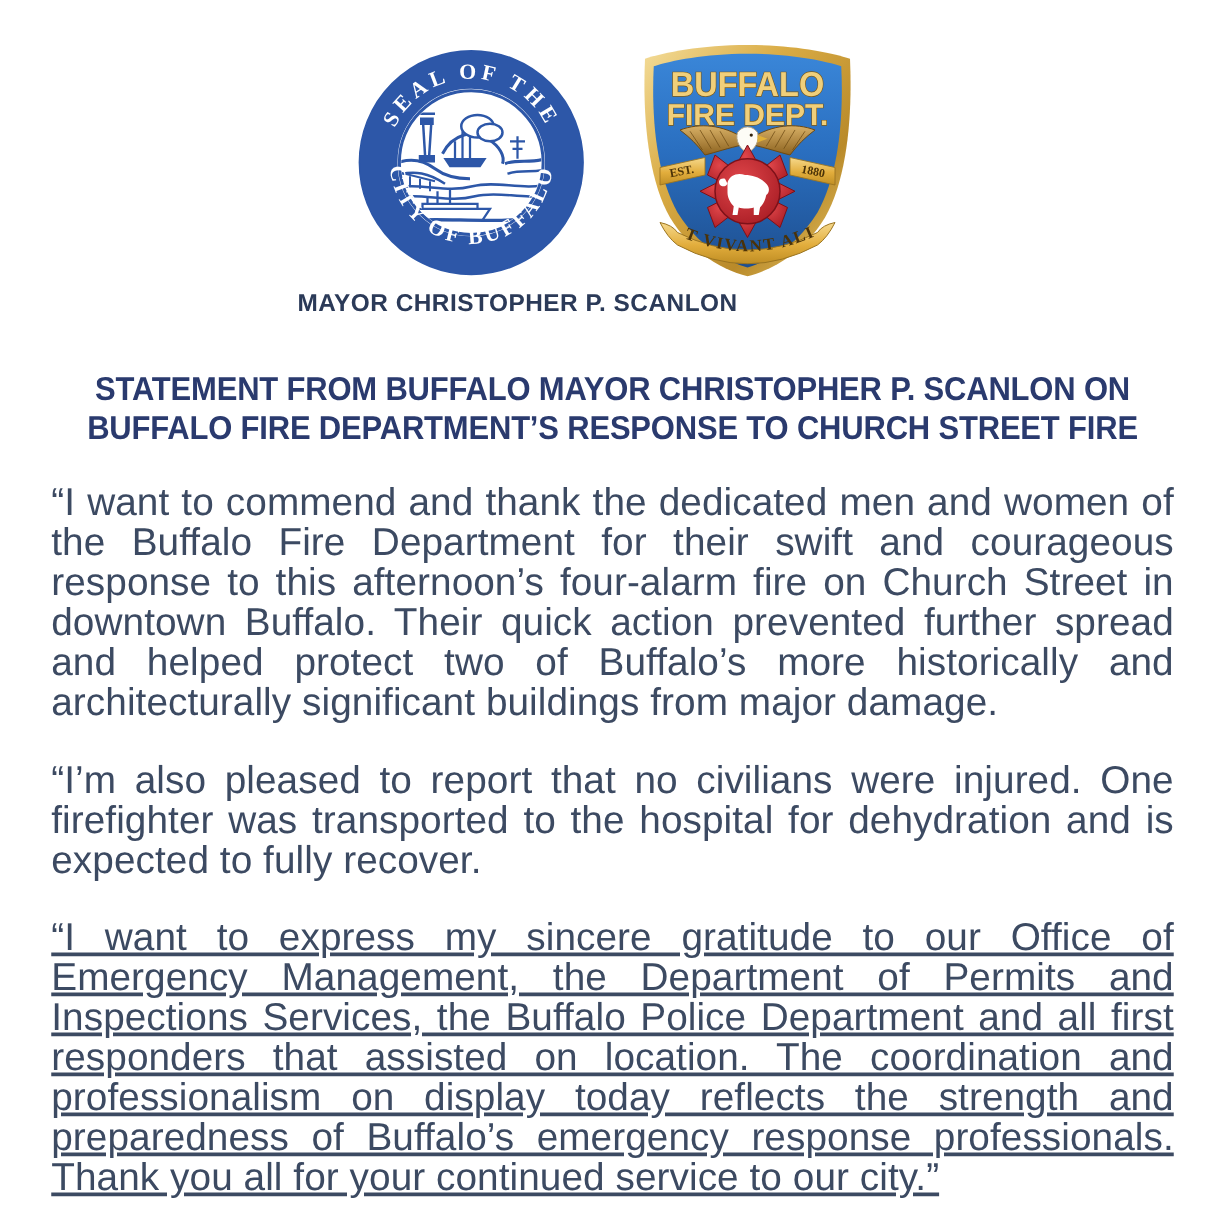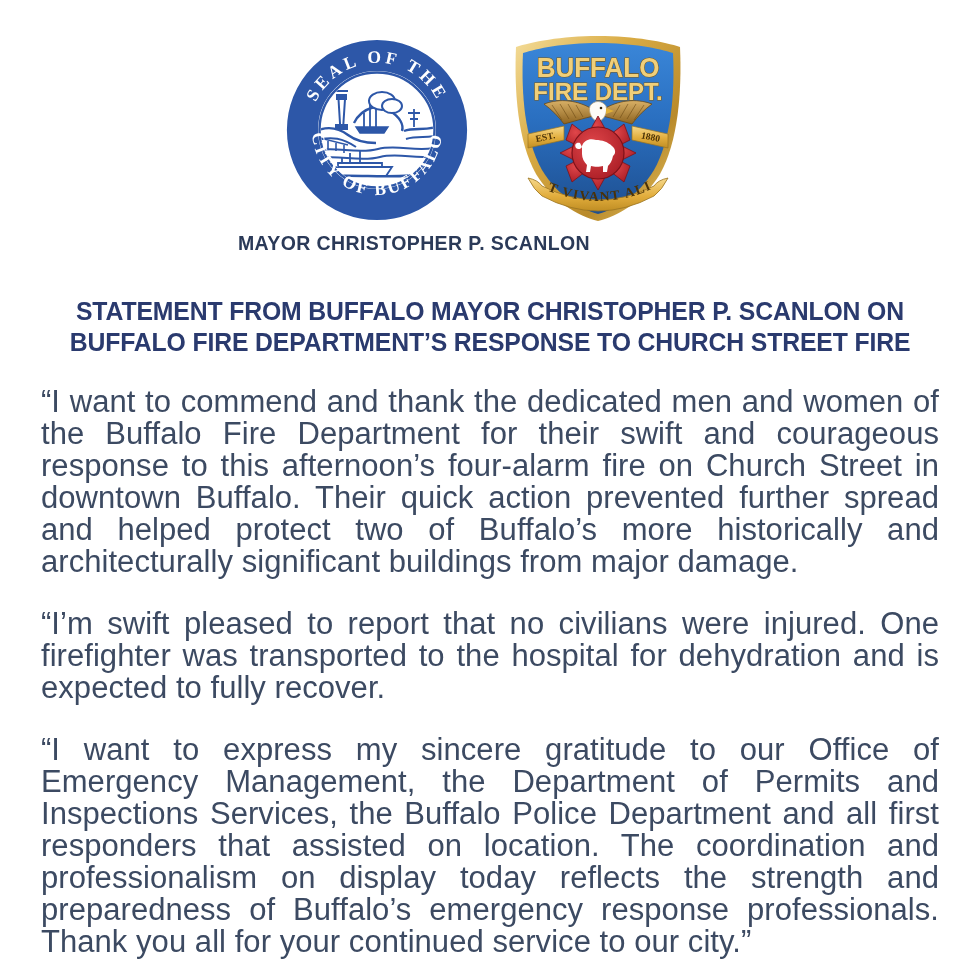--- a/index.html
+++ b/index.html
@@ -91,21 +91,21 @@
     width: 898px;
     color: #3c4a62;
     font-family: "Liberation Sans", sans-serif;
     font-size: 31px;
     line-height: 32px;
     text-align: justify;
     text-justify: inter-word;
     letter-spacing: 0.05px;
   }
   .para { margin: 0 0 30px 0; }
-  .para:last-child { margin-bottom: 0; }
+  .para:last-child { margin-bottom: 0; text-decoration: underline; }
 </style>
 </head>
 <body>
 
 <div class="page">
 
   <div class="logo-row">
 
     <div class="seal-wrap">
       <svg class="seal-svg" viewBox="0 0 182 182">
@@ -286,17 +286,17 @@
 
   <div class="mayor-name">MAYOR CHRISTOPHER P. SCANLON</div>
 
   <div class="headline">
     <span class="hl-line">STATEMENT FROM BUFFALO MAYOR CHRISTOPHER P. SCANLON ON</span>
     <span class="hl-line">BUFFALO FIRE DEPARTMENT’S RESPONSE TO CHURCH STREET FIRE</span>
   </div>
 
   <div class="body-copy">
     <p class="para">“I want to commend and thank the dedicated men and women of the Buffalo Fire Department for their swift and courageous response to this afternoon’s four-alarm fire on Church Street in downtown Buffalo. Their quick action prevented further spread and helped protect two of Buffalo’s more historically and architecturally significant buildings from major damage.</p>
-    <p class="para">“I’m swift pleased to report that no civilians were injured. One firefighter was transported to the hospital for dehydration and is expected to fully recover.</p>
+    <p class="para">“I’m also pleased to report that no civilians were injured. One firefighter was transported to the hospital for dehydration and is expected to fully recover.</p>
     <p class="para">“I want to express my sincere gratitude to our Office of Emergency Management, the Department of Permits and Inspections Services, the Buffalo Police Department and all first responders that assisted on location. The coordination and professionalism on display today reflects the strength and preparedness of Buffalo’s emergency response professionals. Thank you all for your continued service to our city.”</p>
   </div>
 
 </div>
 
 </body></html>

